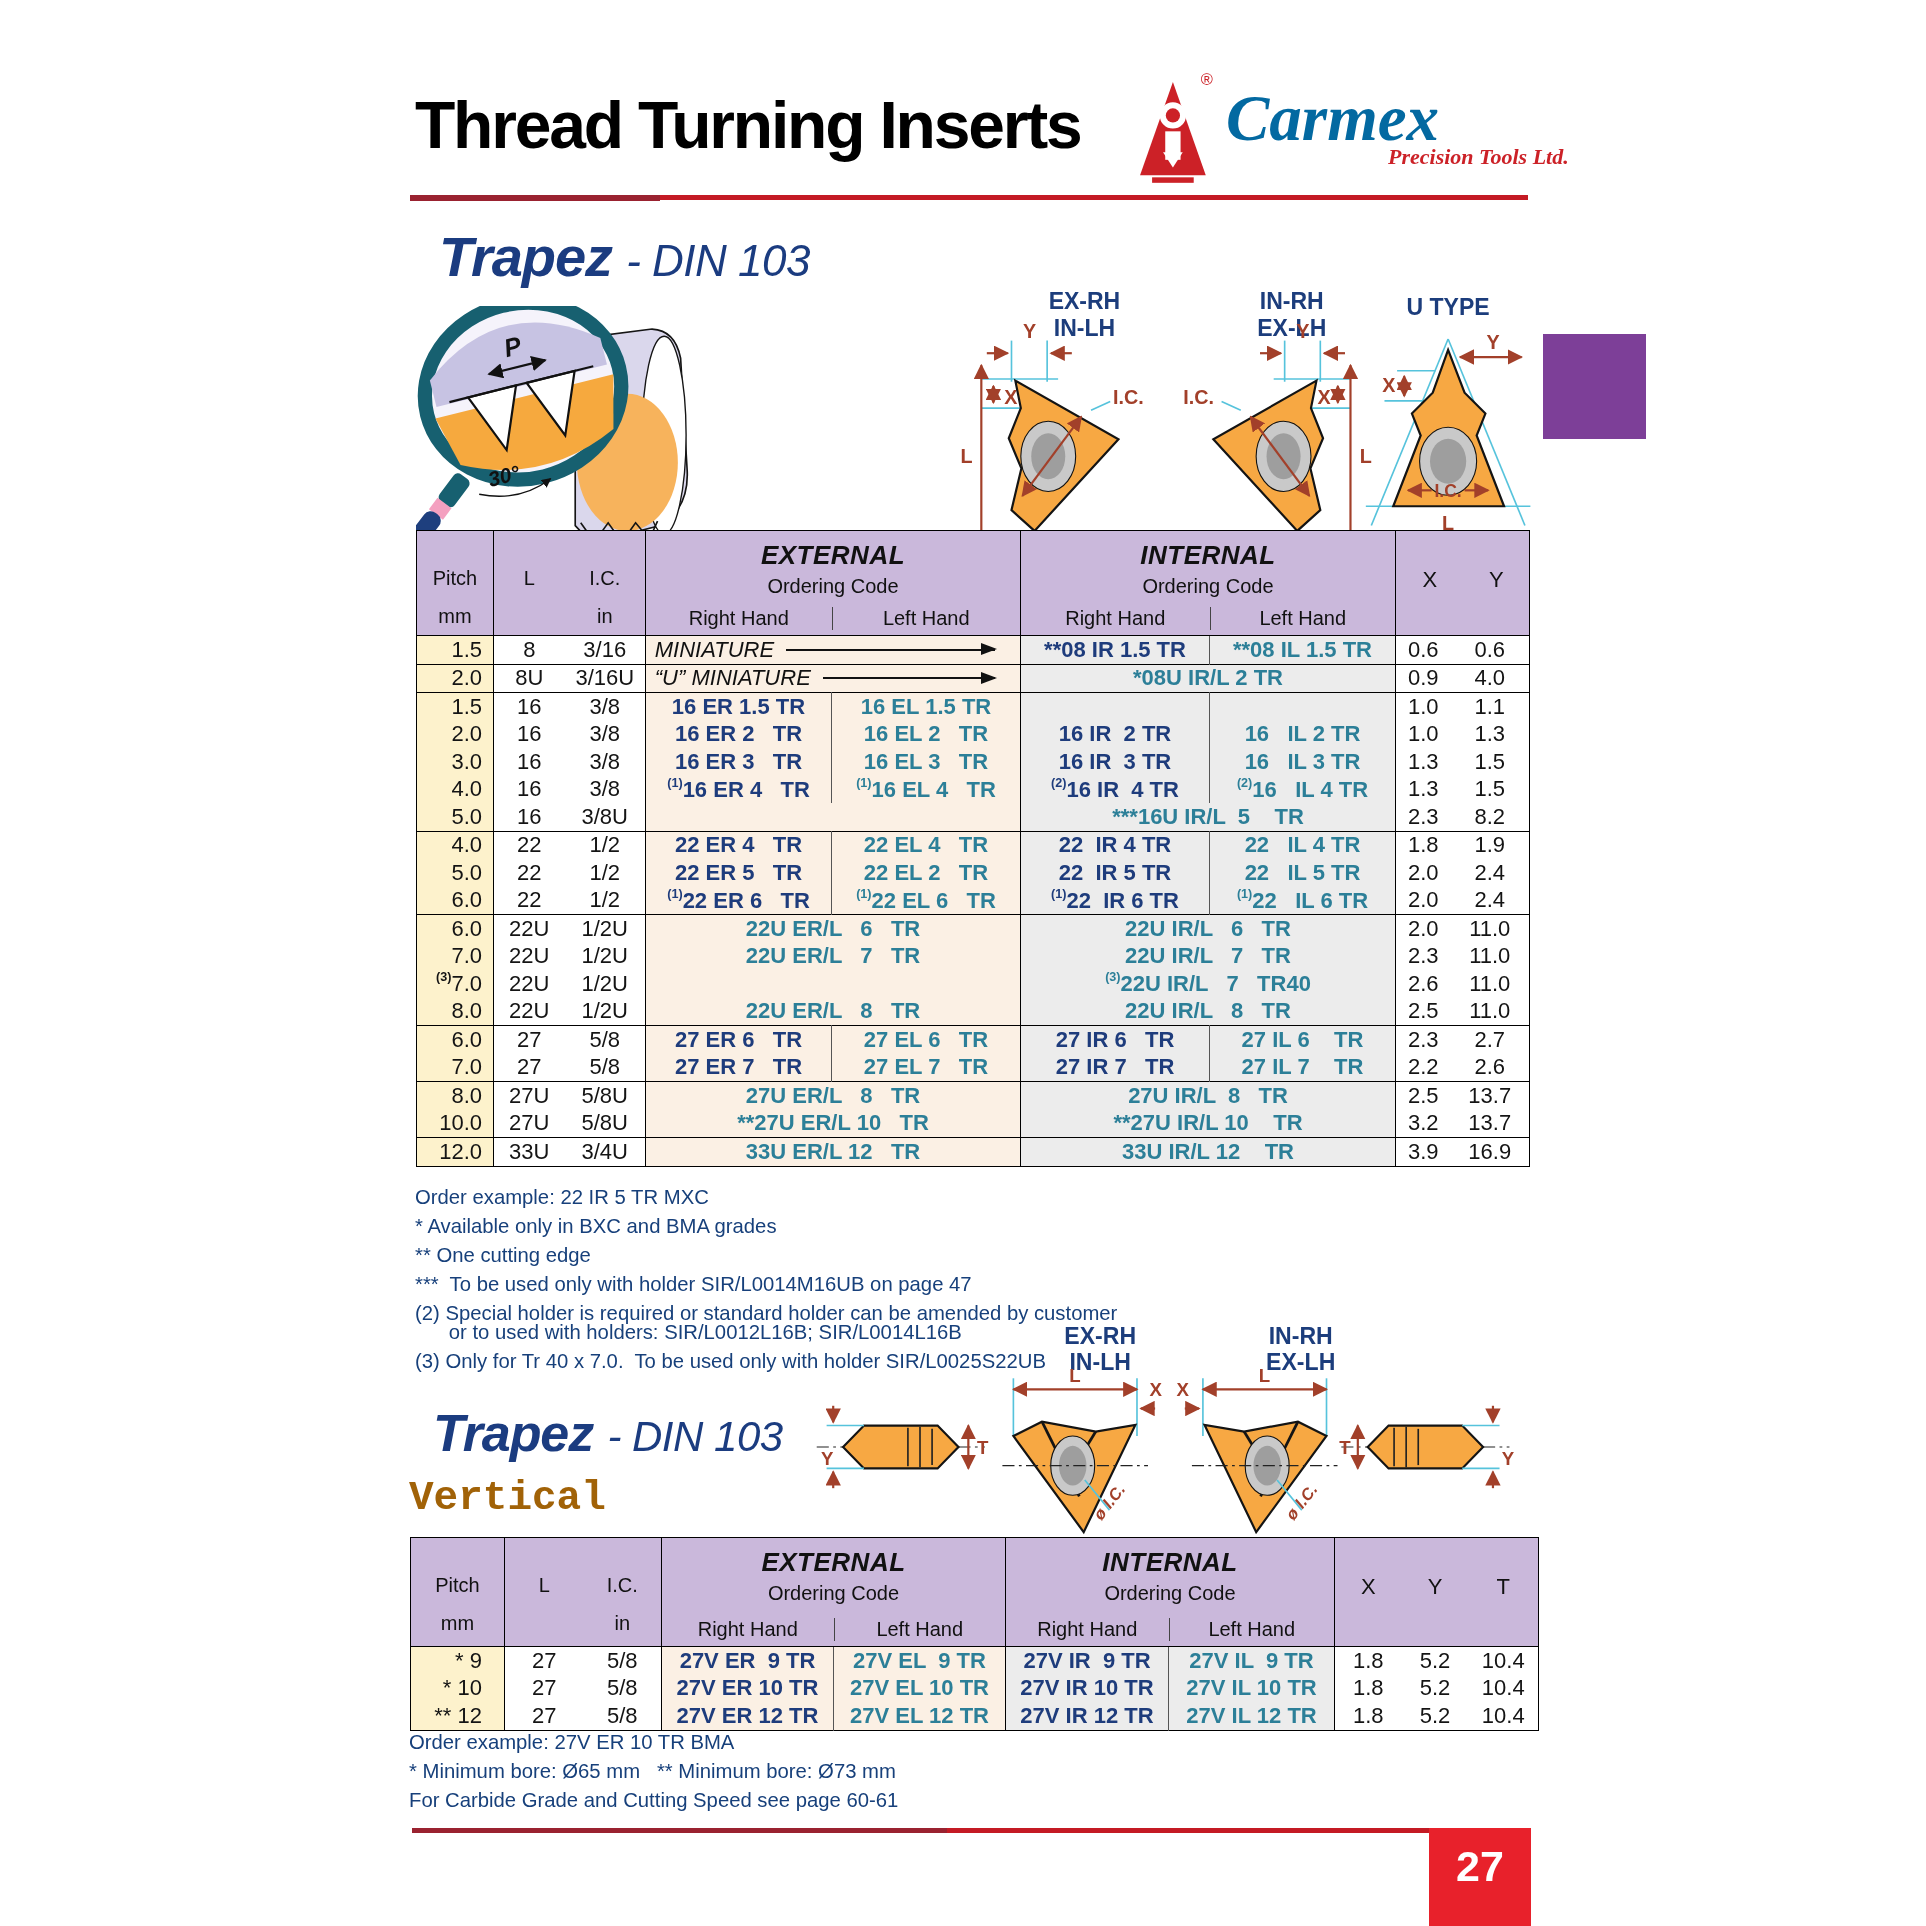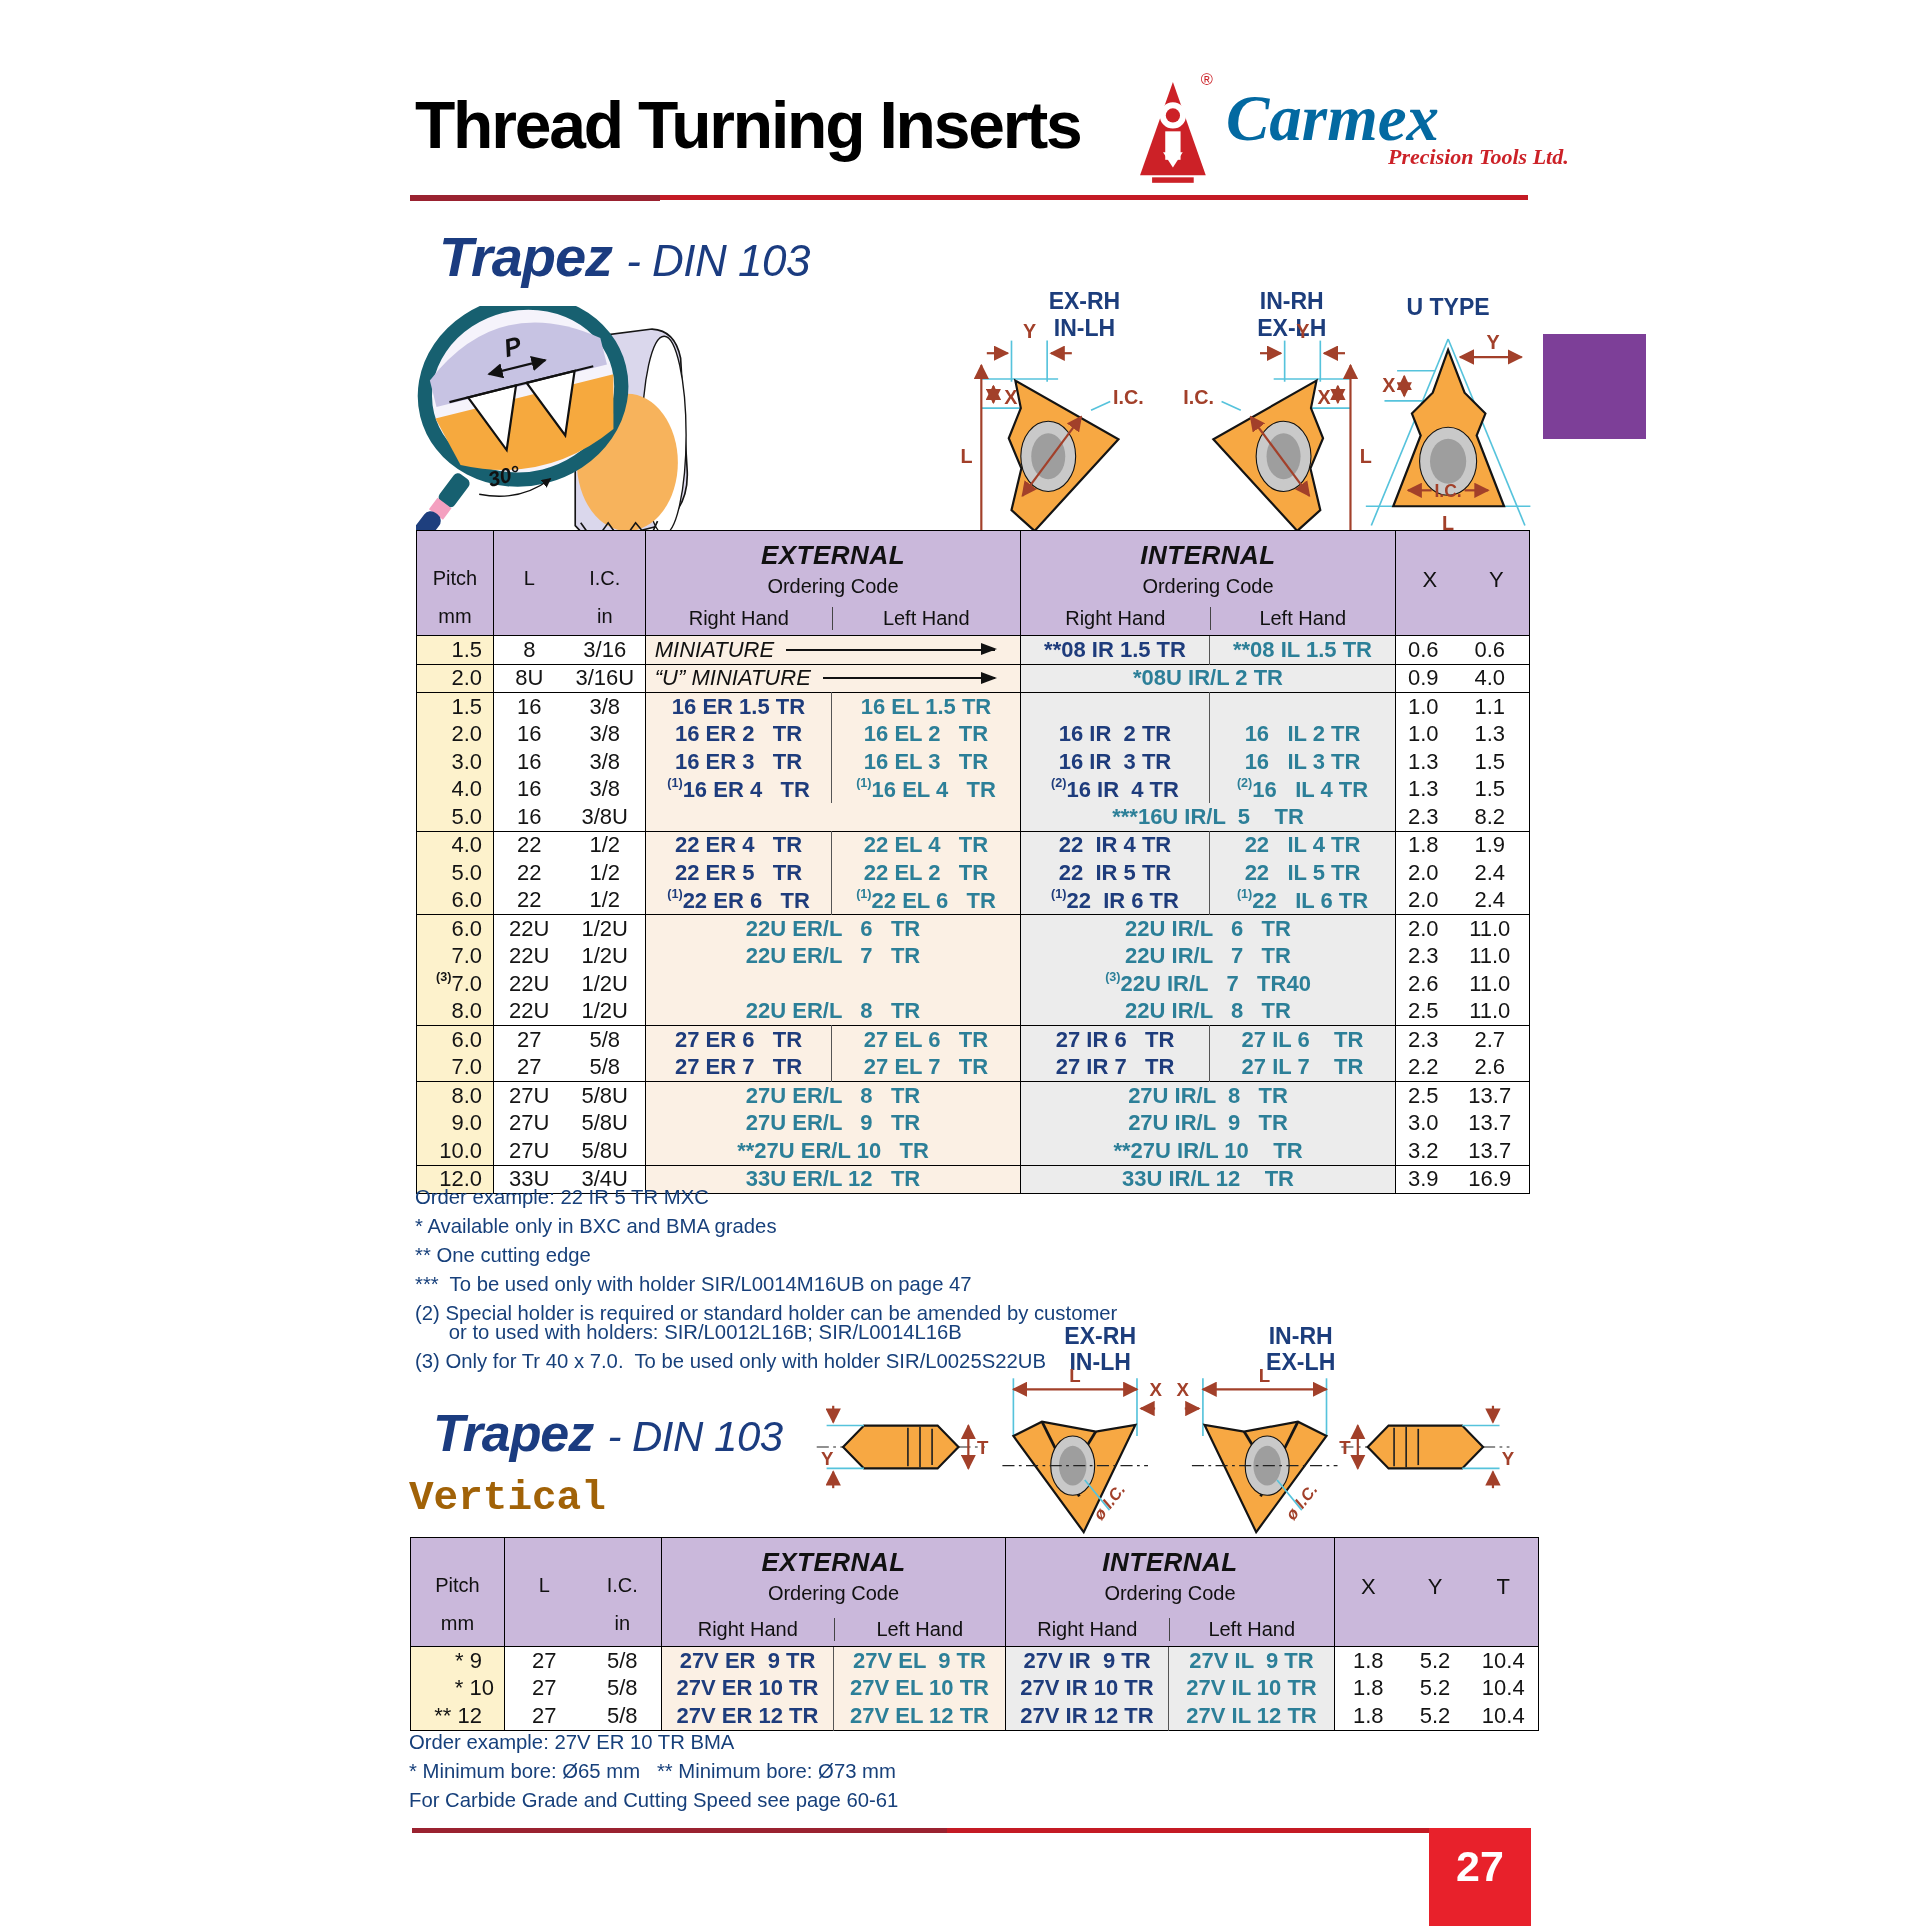--- a/index.html
+++ b/index.html
@@ -463,29 +463,20 @@
       <tr class="grp">
         <td class="pitch b2">8.0</td>
         <td class="lc">27U</td>
         <td class="icc b3">5/8U</td>
         <td class="ext code lh b3" colspan="2">27U ER/L   8   TR</td>
         <td class="int code lh b3" colspan="2">27U IR/L  8   TR</td>
         <td class="xv">2.5</td>
         <td class="yv">13.7</td>
       </tr>
       <tr>
-        <td class="pitch b2">9.0</td>
-        <td class="lc">27U</td>
-        <td class="icc b3">5/8U</td>
-        <td class="ext code lh b3" colspan="2">27U ER/L   9   TR</td>
-        <td class="int code lh b3" colspan="2">27U IR/L  9   TR</td>
-        <td class="xv">3.0</td>
-        <td class="yv">13.7</td>
-      </tr>
-      <tr>
         <td class="pitch b2">10.0</td>
         <td class="lc">27U</td>
         <td class="icc b3">5/8U</td>
         <td class="ext code lh b3" colspan="2">**27U ER/L 10   TR</td>
         <td class="int code lh b3" colspan="2">**27U IR/L 10    TR</td>
         <td class="xv">3.2</td>
         <td class="yv">13.7</td>
       </tr>
       <tr class="grp">
         <td class="pitch b2">12.0</td>
@@ -669,21 +660,21 @@
         <td class="icc b3">5/8</td>
         <td class="ext code rh b1">27V ER  9 TR</td>
         <td class="ext code lh b3">27V EL  9 TR</td>
         <td class="int code rh b1">27V IR  9 TR</td>
         <td class="int code lh b3">27V IL  9 TR</td>
         <td class="xv">1.8</td>
         <td class="yv">5.2</td>
         <td class="tv">10.4</td>
       </tr>
       <tr>
-        <td class="pitch b2" style="padding-right:10px">* 10</td>
+        <td class="pitch b2" style="padding-right:22px">* 10</td>
         <td class="lc">27</td>
         <td class="icc b3">5/8</td>
         <td class="ext code rh b1">27V ER 10 TR</td>
         <td class="ext code lh b3">27V EL 10 TR</td>
         <td class="int code rh b1">27V IR 10 TR</td>
         <td class="int code lh b3">27V IL 10 TR</td>
         <td class="xv">1.8</td>
         <td class="yv">5.2</td>
         <td class="tv">10.4</td>
       </tr>

